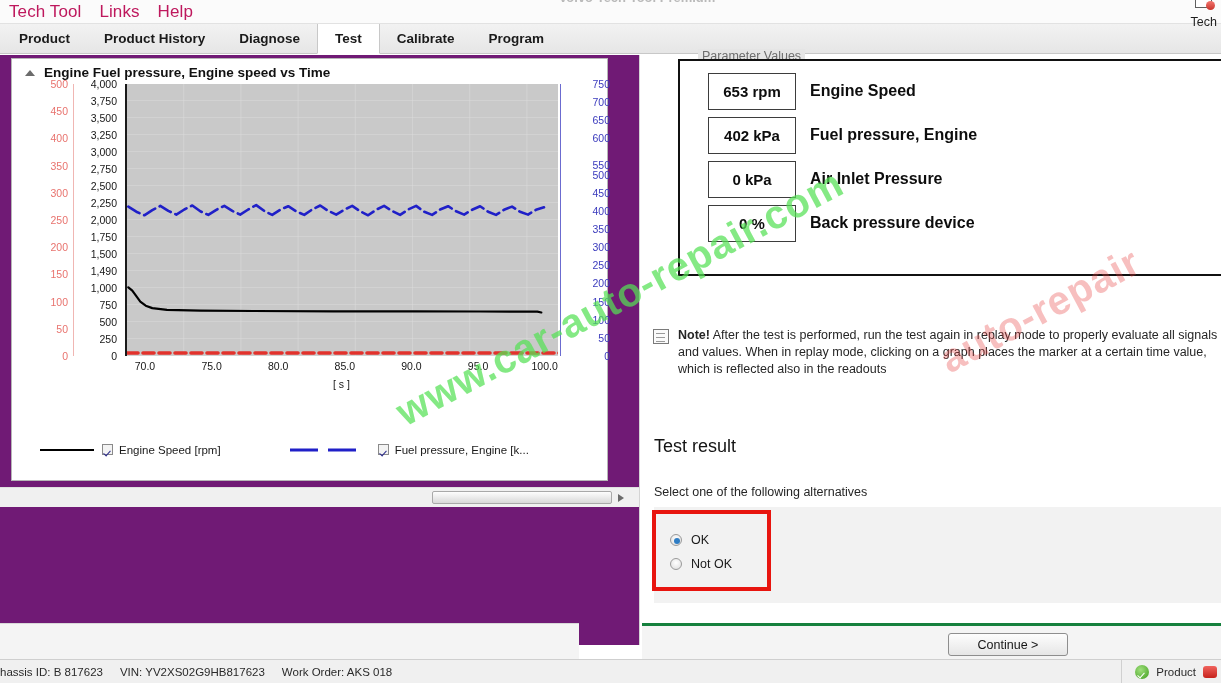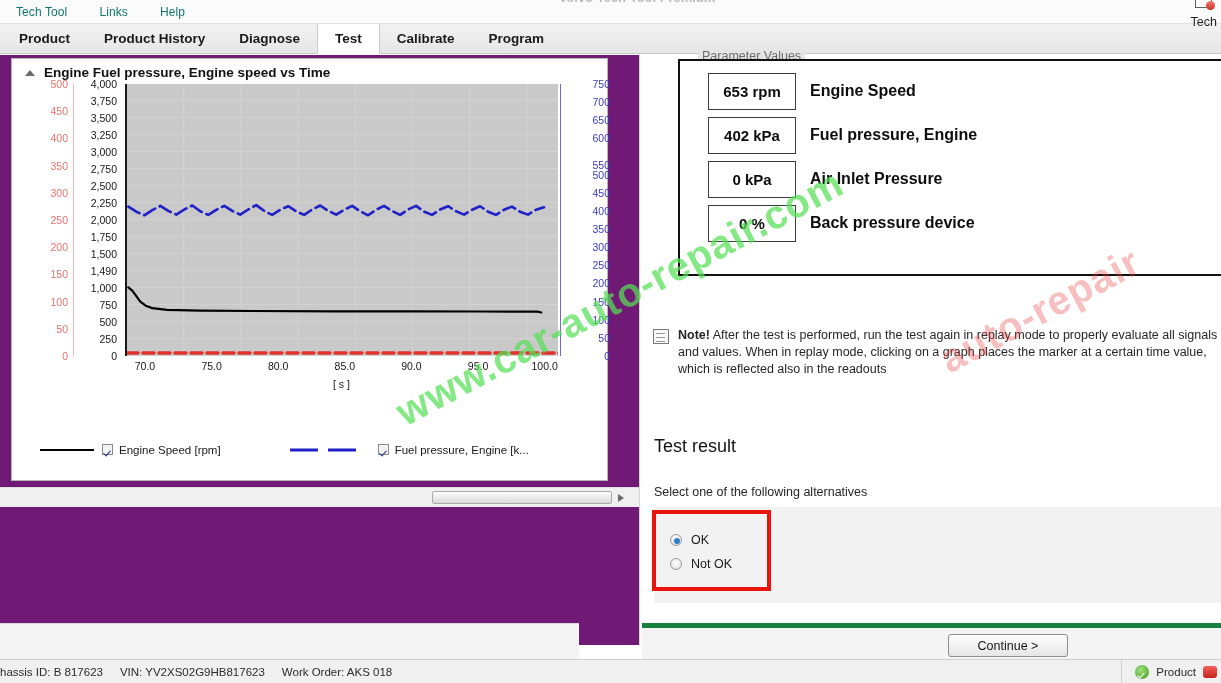--- a/index.html
+++ b/index.html
@@ -15,21 +15,21 @@
   }
 
   
   #app-menubar {
     height:24px; background:#fbfbfb;
     display:flex; align-items:center;
     border-bottom:1px solid #e2e2e2;
     position:relative;
   }
   .menu-item {
-    padding:3px 16px; font-size:12px; color:#0f766e;
+    padding:3px 9px; font-size:17px; color:#be185d;
     cursor:default; letter-spacing:.1px;
   }
   #window-title-clip {
     position:absolute; left:497px; top:-10px;
     width:280px; height:14px; overflow:hidden;
     color:#b9b9b9; font-size:13px; font-weight:bold;
     text-align:center; filter:blur(.4px);
   }
   #menubar-right {
     margin-left:auto; display:flex; align-items:center; gap:7px;
@@ -249,21 +249,21 @@
     display:flex; align-items:center; font-size:12.5px; color:#1a1a1a;
   }
   #restart-check {
     width:17px; height:17px; border:1px solid #9e9e9e;
     background:#f0f0f0; margin-right:13px; flex:none; cursor:pointer;
   }
 
   
   #action-bar {
     position:absolute; left:642px; right:0; bottom:20px; height:40px;
-    background:#f4f4f4; border-top:5px solid #15803d;
+    background:#f4f4f4; border-top:3px solid #15803d;
     display:flex; align-items:center; justify-content:flex-end;
     padding-right:153px;
   }
   #continue-button {
     width:120px; height:23px;
     background:linear-gradient(#fdfdfd,#e6e6e6);
     border:1px solid #8e8e8e; border-radius:3px;
     font-size:12.5px; color:#151515; font-family:inherit;
     cursor:pointer;
   }

